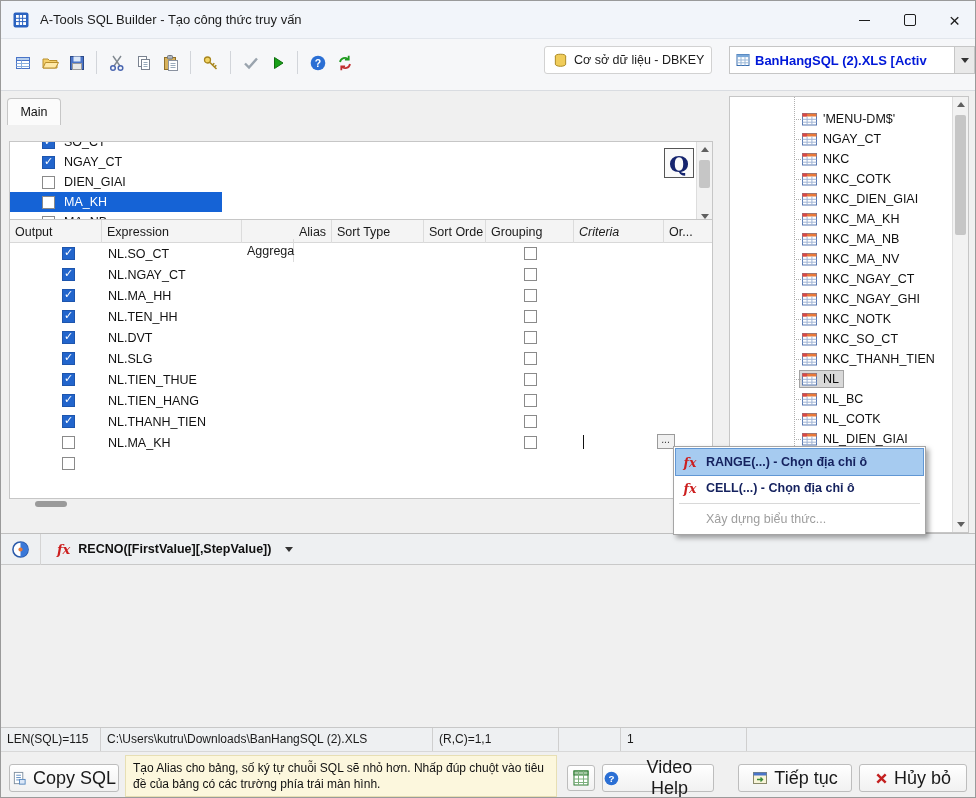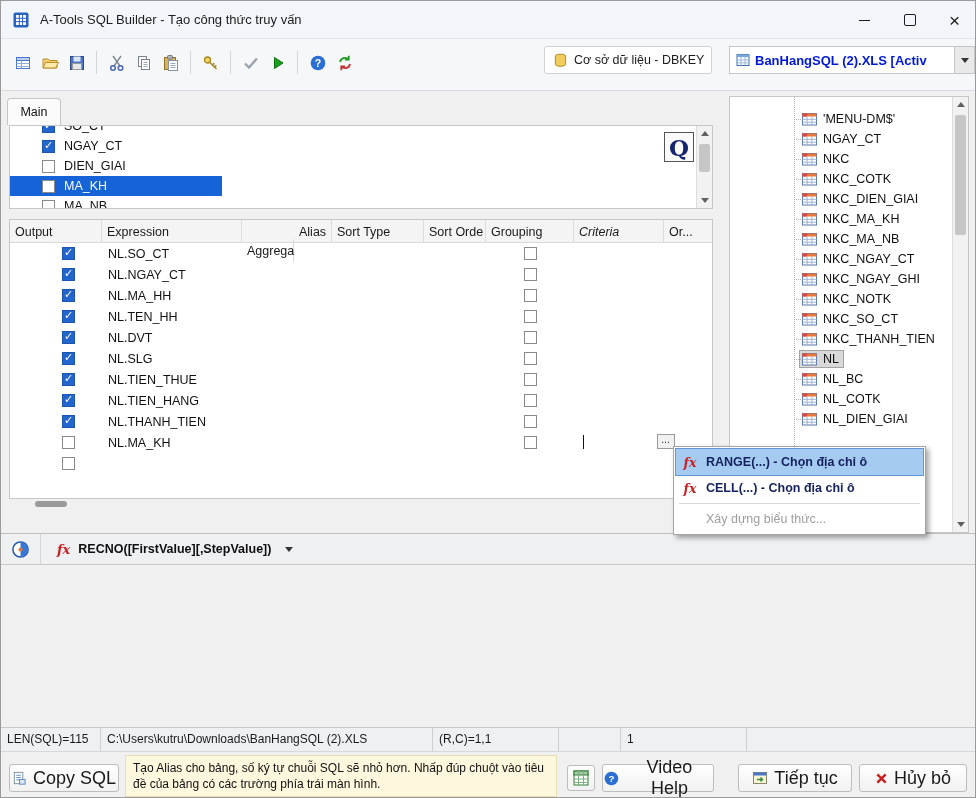--- a/index.html
+++ b/index.html
@@ -24,21 +24,21 @@
   .combo { position:absolute; left:728px; top:7px; width:246px; height:28px; background:#fff; border:1px solid #c6c6c6; display:flex; align-items:center; gap:5px; padding-left:6px; }
   .combo-text { font-size:13px; font-weight:bold; color:#0018d8; white-space:nowrap; overflow:hidden; flex:1; }
   .combo-dd { width:20px; height:26px; background:#e9e9e9; border-left:1px solid #c6c6c6; display:flex; align-items:center; justify-content:center; }
   .tri-down { width:0; height:0; border-left:4px solid transparent; border-right:4px solid transparent; border-top:5px solid #333; }
 
   
   .tabstrip { position:absolute; left:0; top:90px; width:716px; height:34px; }
   .tab { position:absolute; left:6px; bottom:0; width:54px; height:27px; background:#fbfbfb; border:1px solid #c6c6c6; border-bottom:none; border-radius:4px 4px 0 0; font-size:12.5px; color:#111; display:flex; align-items:center; justify-content:center; }
 
   
-  .fieldpanel { position:absolute; left:8px; top:124px; width:704px; height:84px; background:#fff; border:1px solid #c6c6c6; overflow:hidden; }
+  .fieldpanel { position:absolute; left:8px; top:140px; width:704px; height:84px; background:#fff; border:1px solid #c6c6c6; overflow:hidden; }
   .fllist { position:absolute; left:0; top:-10px; width:212px; }
   .flrow { height:20px; width:212px; display:flex; align-items:center; gap:9px; padding-left:32px; font-size:12.5px; color:#111; }
   .flrow.sel { background:#1563d6; color:#fff; }
   .cb { width:13px; height:13px; border:1px solid #8a8a8a; background:#fff; display:inline-block; position:relative; flex:none; }
   .cb.on { background:#2265cc; border-color:#1d55ad; }
   .cb.on::after { content:"✓"; position:absolute; left:1px; top:-2px; color:#fff; font-size:11px; font-weight:bold; }
   .qbtn { position:absolute; right:18px; top:6px; width:30px; height:30px; background:#fafafa; border:1px solid #555; display:flex; align-items:center; justify-content:center; font-family:"DejaVu Serif",serif; font-weight:bold; font-size:23px; color:#15246e; }
   .vscroll { position:absolute; right:0; top:0; bottom:0; width:16px; background:#f2f2f2; border-left:1px solid #ddd; }
   .sarr { position:absolute; left:0; width:15px; height:15px; display:flex; align-items:center; justify-content:center; }
   .sarr.up { top:0; } .sarr.down { bottom:0; }
@@ -516,20 +516,28 @@
               <use href="#tbl"></use>
             </svg>
             <span class="tlabel">NKC_MA_NB</span>
           </span>
         </div>
       <div class="titem">
           <span class="twrap">
             <svg class="ticon" width="15" height="13">
               <use href="#tbl"></use>
             </svg>
+            <span class="tlabel">NKC_MA_NV</span>
+          </span>
+        </div>
+      <div class="titem">
+          <span class="twrap">
+            <svg class="ticon" width="15" height="13">
+              <use href="#tbl"></use>
+            </svg>
             <span class="tlabel">NKC_NGAY_CT</span>
           </span>
         </div>
       <div class="titem">
           <span class="twrap">
             <svg class="ticon" width="15" height="13">
               <use href="#tbl"></use>
             </svg>
             <span class="tlabel">NKC_NGAY_GHI</span>
           </span>

